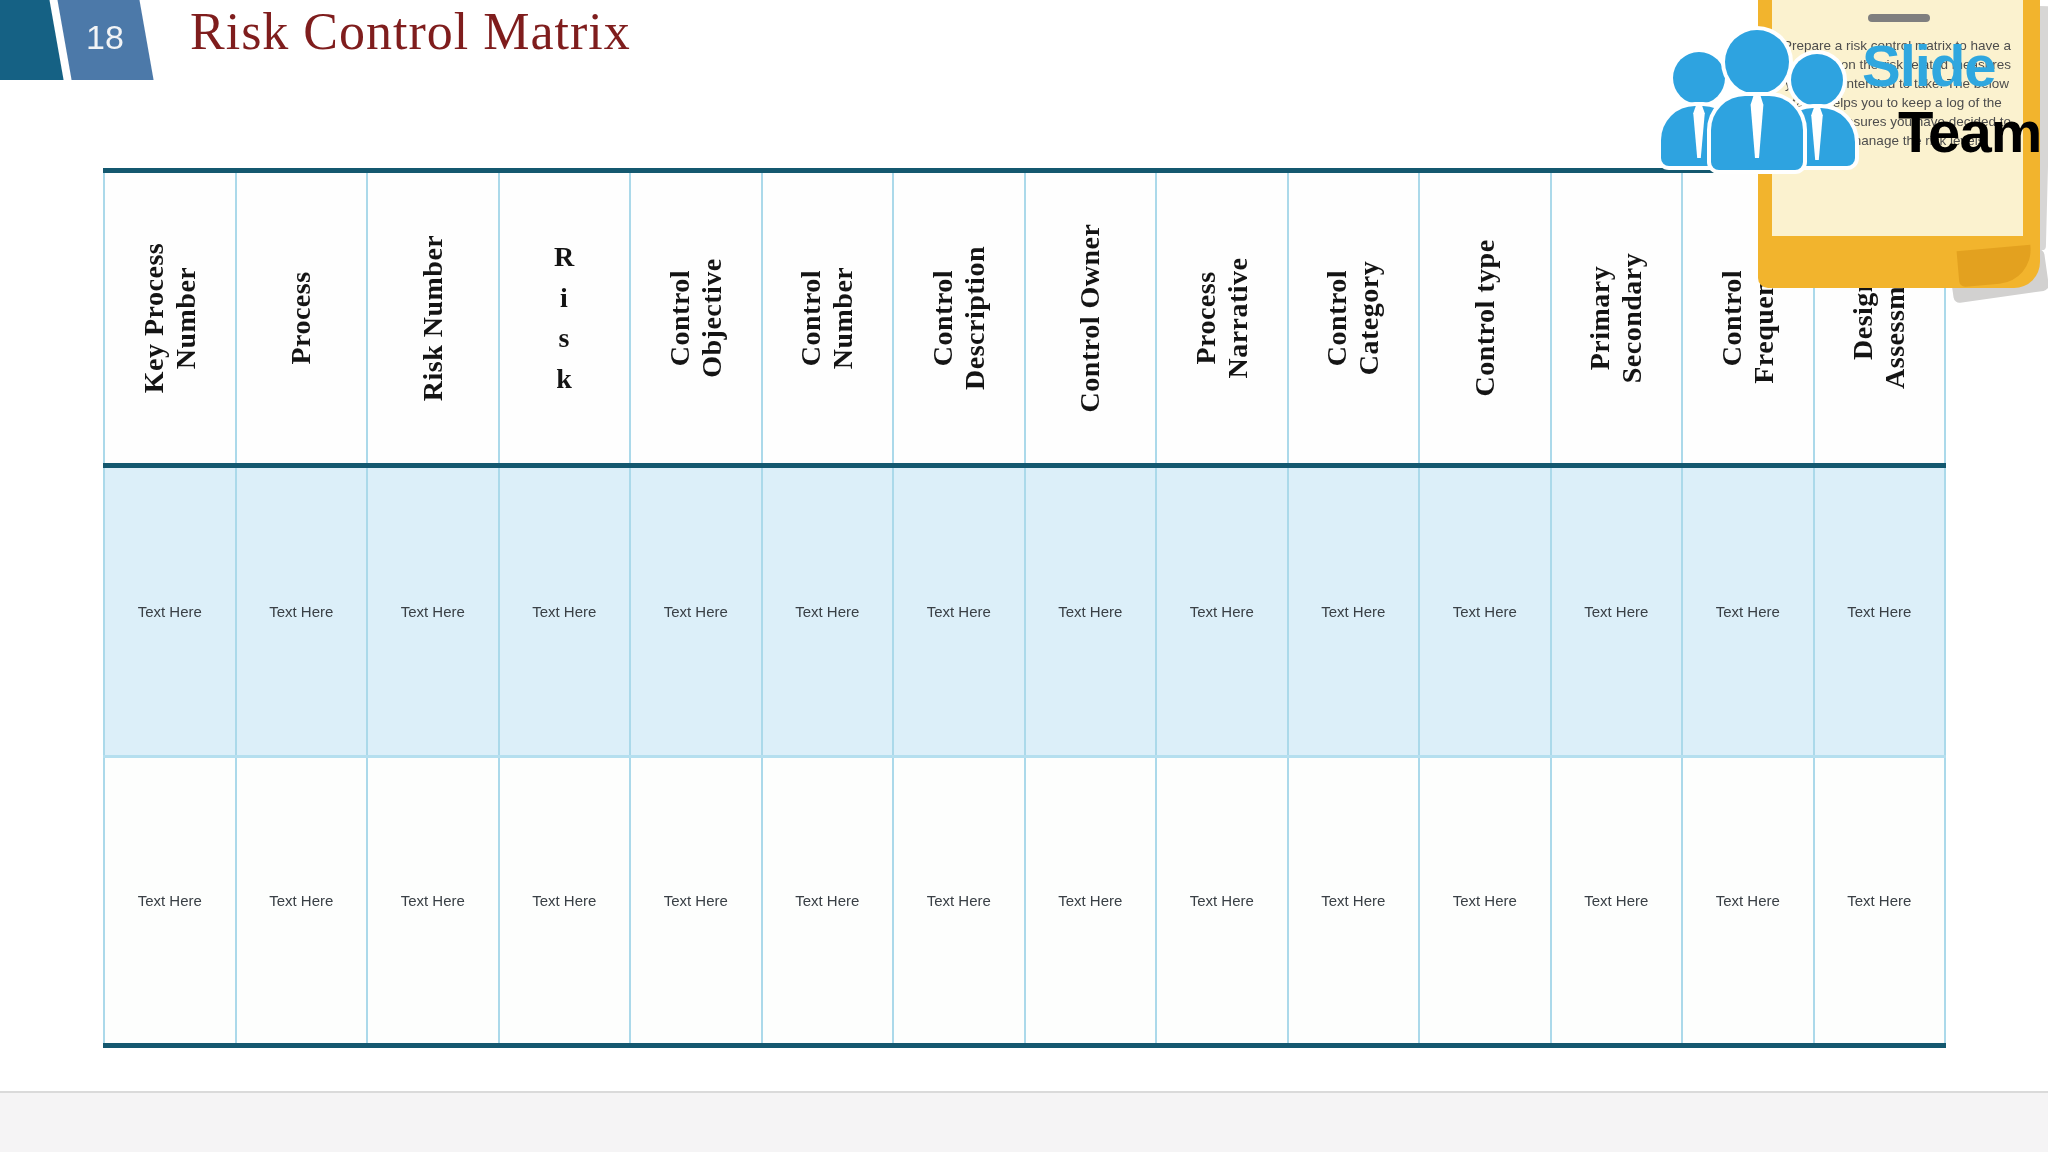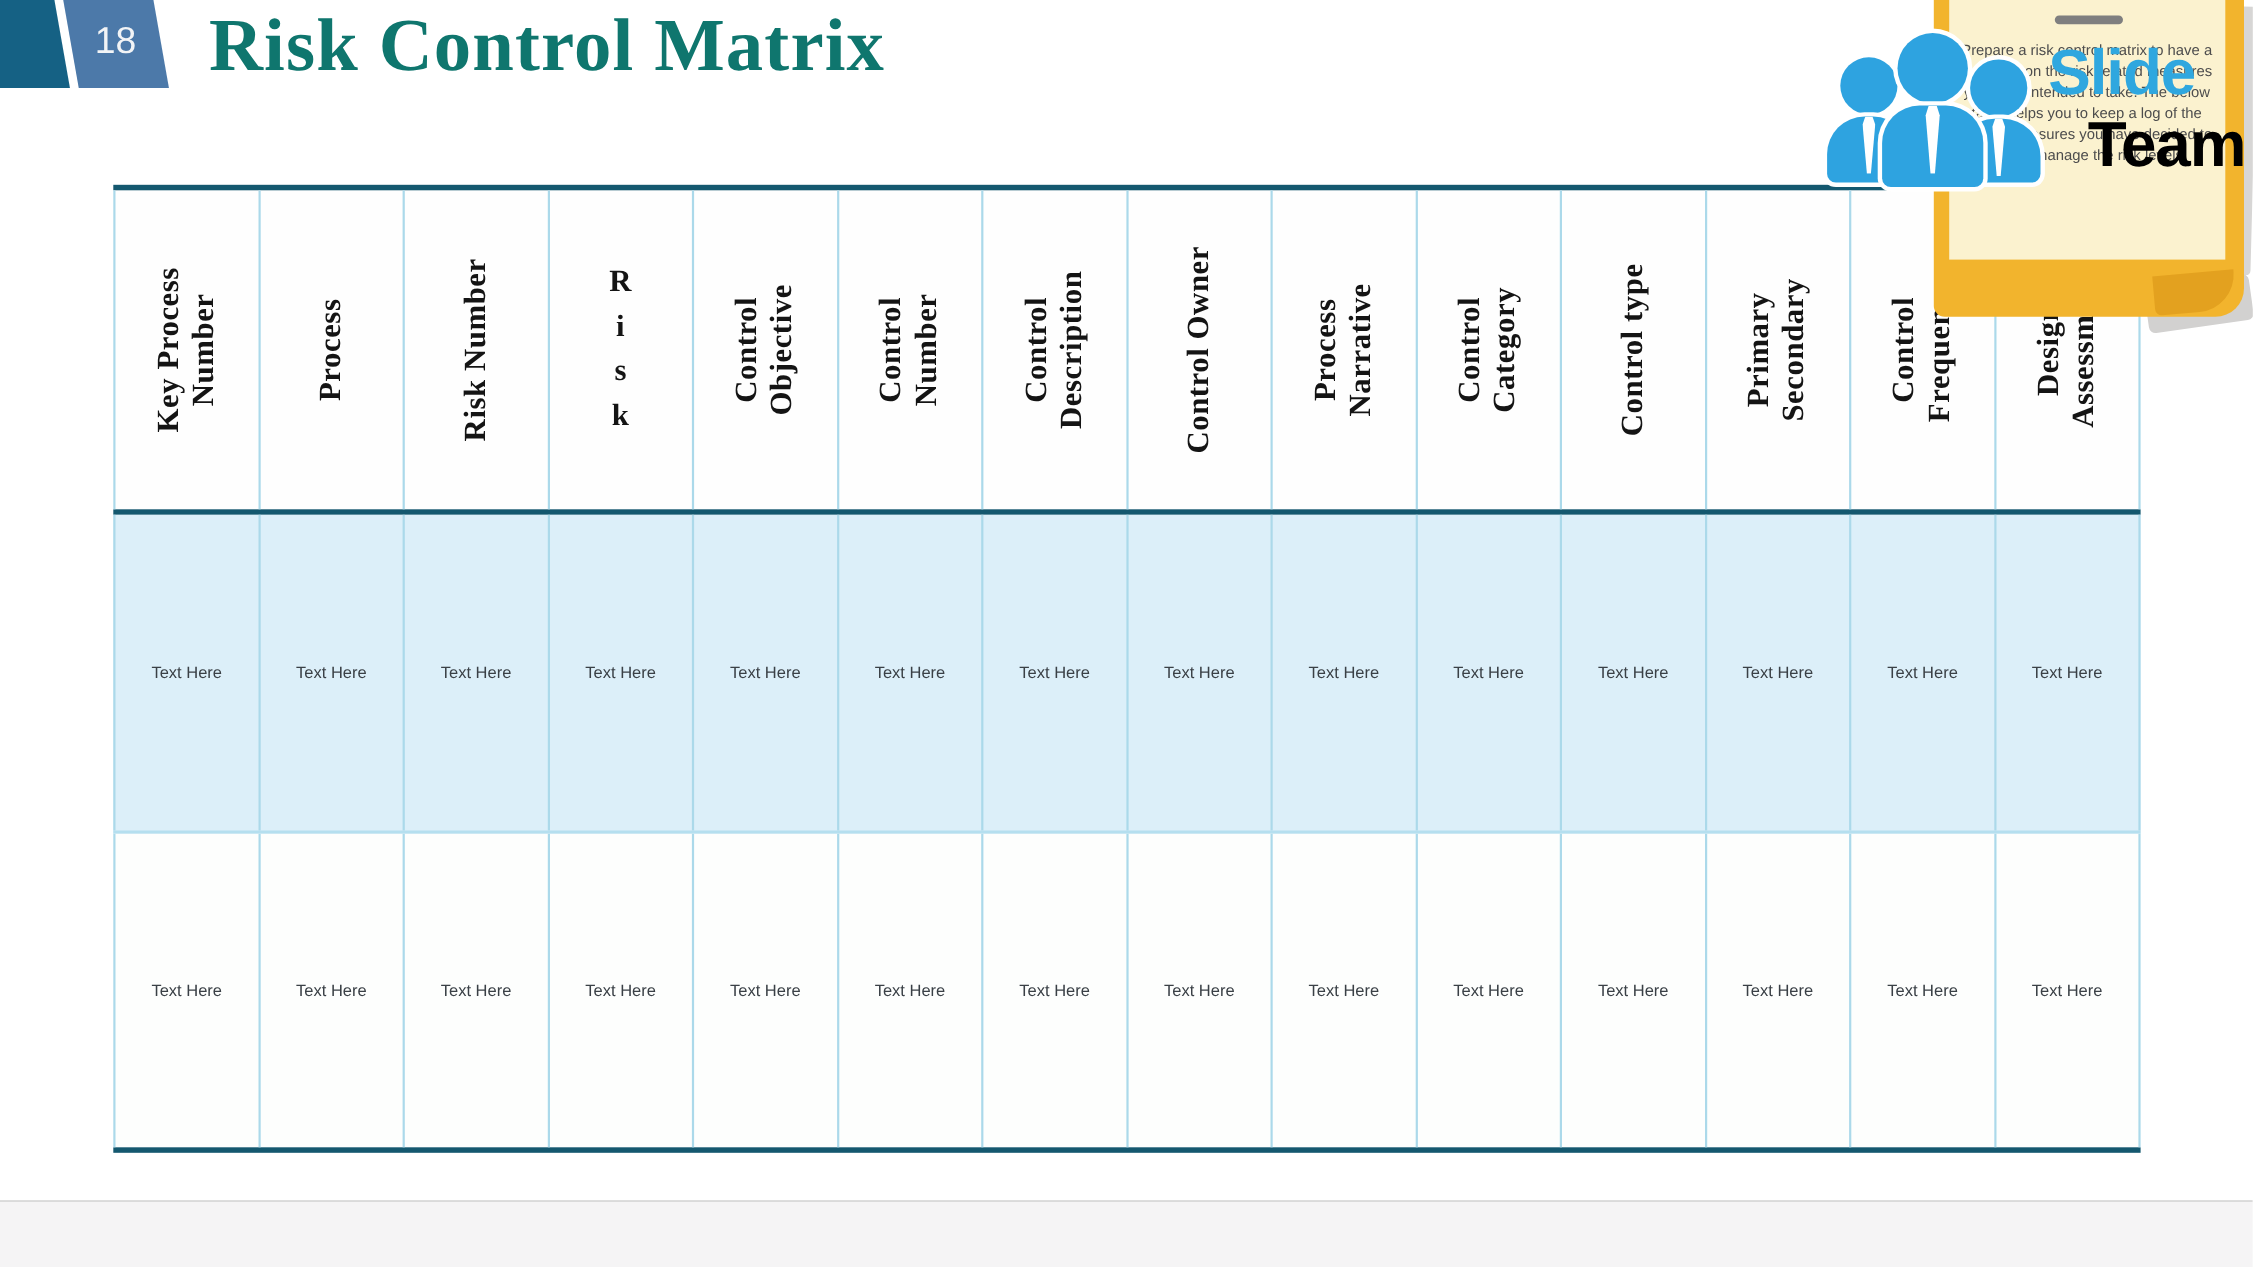--- a/index.html
+++ b/index.html
@@ -9,21 +9,21 @@
   }
   
   .badge{position:absolute;left:0;top:0;z-index:3;}
   .badge-dark{position:absolute;left:-10px;top:-6px;width:66px;height:86px;
     background:#156184;transform:skewX(10deg);}
   .badge-blue{position:absolute;left:64px;top:-6px;width:82px;height:86px;
     background:#4c79a9;transform:skewX(10deg);display:flex;align-items:center;justify-content:center;}
   .badge-blue span{transform:skewX(-10deg);color:#f2f4f6;font-size:34px;}
   
   .title{position:absolute;left:190px;top:2px;z-index:3;
-    font-family:"Liberation Serif",serif;font-weight:700;font-size:68px;color:#0f766e;
+    font-family:"Liberation Serif",serif;font-weight:400;font-size:52px;color:#7f1d1d;
     letter-spacing:1px;white-space:nowrap;}
   
   .rtable{position:absolute;left:103px;top:168px;width:1843px;z-index:1;}
   .thead{display:flex;height:300px;box-sizing:border-box;
     border-top:5px solid #14586f;border-bottom:5px solid #14586f;background:#fefefe;}
   .trow1{display:flex;height:290px;box-sizing:border-box;background:#dceff9;
     border-bottom:3px solid #b5dfef;}
   .trow2{display:flex;height:290px;box-sizing:border-box;background:#fdfefd;
     border-bottom:5px solid #14586f;}
   .hcell,.tcell{flex:1;position:relative;border-left:2px solid #abd9ea;box-sizing:border-box;}

